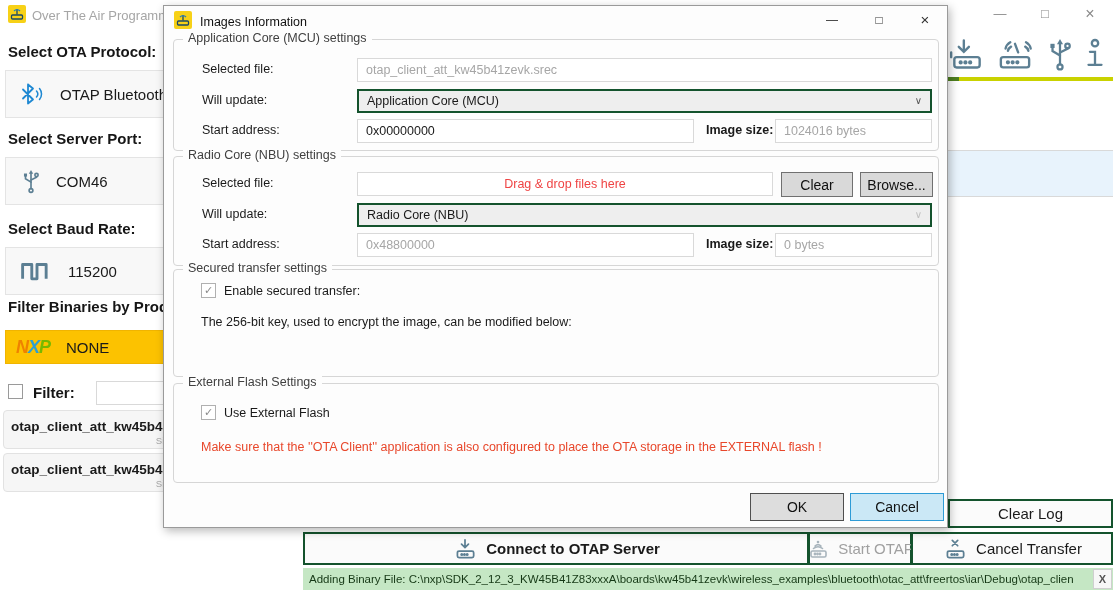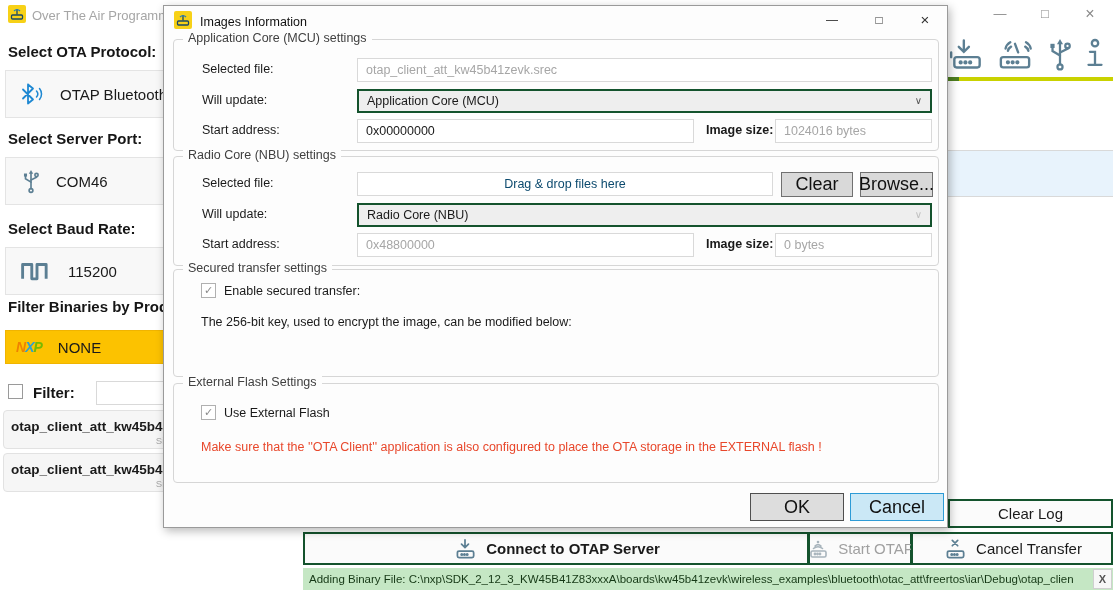--- a/index.html
+++ b/index.html
@@ -13,21 +13,21 @@
   
   .mw-title { font-size:13px; color:#a6a6a6; white-space:nowrap; }
   .winctl { width:30px; text-align:center; color:#8a8a8a; font-size:13px; cursor:default; }
   .big-label { font-size:15px; font-weight:bold; color:#161616; white-space:nowrap; }
   .big-btn {
     background:#f8f8f8; border:1px solid #e4e4e4;
     display:flex; align-items:center; gap:14px; padding-left:14px;
     font-size:15px; color:#1a1a1a; white-space:nowrap;
   }
   .none-btn { background:#fcc200; border:1px solid #f0b400; display:flex; align-items:center; gap:16px; padding-left:10px; font-size:15px; }
-  .nxp-logo { font-weight:bold; font-style:italic; font-size:14px; letter-spacing:-1px; }
+  .nxp-logo { font-weight:bold; font-style:italic; font-size:18px; letter-spacing:-1px; }
   .bin-item { background:#f6f6f6; border:1px solid #e2e2e2; border-radius:4px; }
   .bin-name { position:absolute; left:7px; top:8px; font-size:13.5px; font-weight:bold; white-space:nowrap; }
   .bin-size { position:absolute; right:5px; bottom:2px; font-size:9.5px; color:#a8a8a8; }
   .cb { width:15px; height:15px; border:1px solid #9a9a9a; background:#fff; display:inline-flex; align-items:center; justify-content:center; font-size:11px; color:#8a8a8a; line-height:1; }
   .toolbar-icons { display:flex; justify-content:space-between; align-items:center; }
   .nxp-line { background:#c9d200; }
   .nxp-line .seg { position:absolute; left:0; top:0; width:11px; height:100%; background:#4e7f1f; }
   .blue-band { background:#e8f3fc; border-top:1px solid #d9d9d9; border-bottom:1px solid #d9d9d9; }
 
   .foot-btn {
@@ -45,25 +45,25 @@
     left:163px; top:5px; width:785px; height:523px; background:#fdfdfd;
     border:1px solid #9a9a9a; box-shadow:2px 3px 9px rgba(0,0,0,.28); z-index:10;
   }
   .dlg-title { font-size:12.5px; color:#111; }
   .dlg-winctl { width:26px; text-align:center; color:#333; font-size:12px; cursor:default; }
   .group { position:absolute; left:9px; width:766px; border:1px solid #d6d6d6; border-radius:4px; background:#fdfdfd; }
   .legend { position:absolute; top:-9px; left:9px; background:#fdfdfd; padding:0 5px; font-size:12.5px; color:#404040; white-space:nowrap; }
   .flabel { position:absolute; font-size:12.5px; color:#1a1a1a; white-space:nowrap; }
   .inp { position:absolute; height:24px; border:1px solid #d9d9d9; background:#fff; font-size:12.5px; color:#1a1a1a; display:flex; align-items:center; padding:0 8px; white-space:nowrap; overflow:hidden; }
   .inp.gray { color:#a6a6a6; }
-  .inp.center { justify-content:center; color:#0c4a6e; }
+  .inp.center { justify-content:center; color:#ef4444; }
   .combo { position:absolute; height:24px; background:#eeeeee; border:2px solid #14532d; font-size:12.5px; color:#1a1a1a; display:flex; align-items:center; padding:0 8px; }
   .combo .chev { position:absolute; right:8px; top:4px; font-size:10px; color:#555; }
   .combo.disabled .chev { color:#c0c0c0; }
-  .dlg-btn { position:absolute; height:25px; background:#d9d9d9; border:1px solid #707070; font-size:18px; display:flex; align-items:center; justify-content:center; color:#111; }
+  .dlg-btn { position:absolute; height:25px; background:#d9d9d9; border:1px solid #707070; font-size:14px; display:flex; align-items:center; justify-content:center; color:#111; }
   .ok-btn { height:28px; background:#dddddd; border:1px solid #4f4f4f; }
   .cancel-btn { height:28px; background:#cbe8f6; border:1px solid #2e9bd6; }
   .warn { color:#e8472b; font-size:12.5px; white-space:nowrap; }
   .hint { font-size:12.5px; color:#1a1a1a; white-space:nowrap; }
   svg { display:block; }
 </style>
 </head>
 <body>
 
 <span class="abs" style="left:8px; top:5px;">

